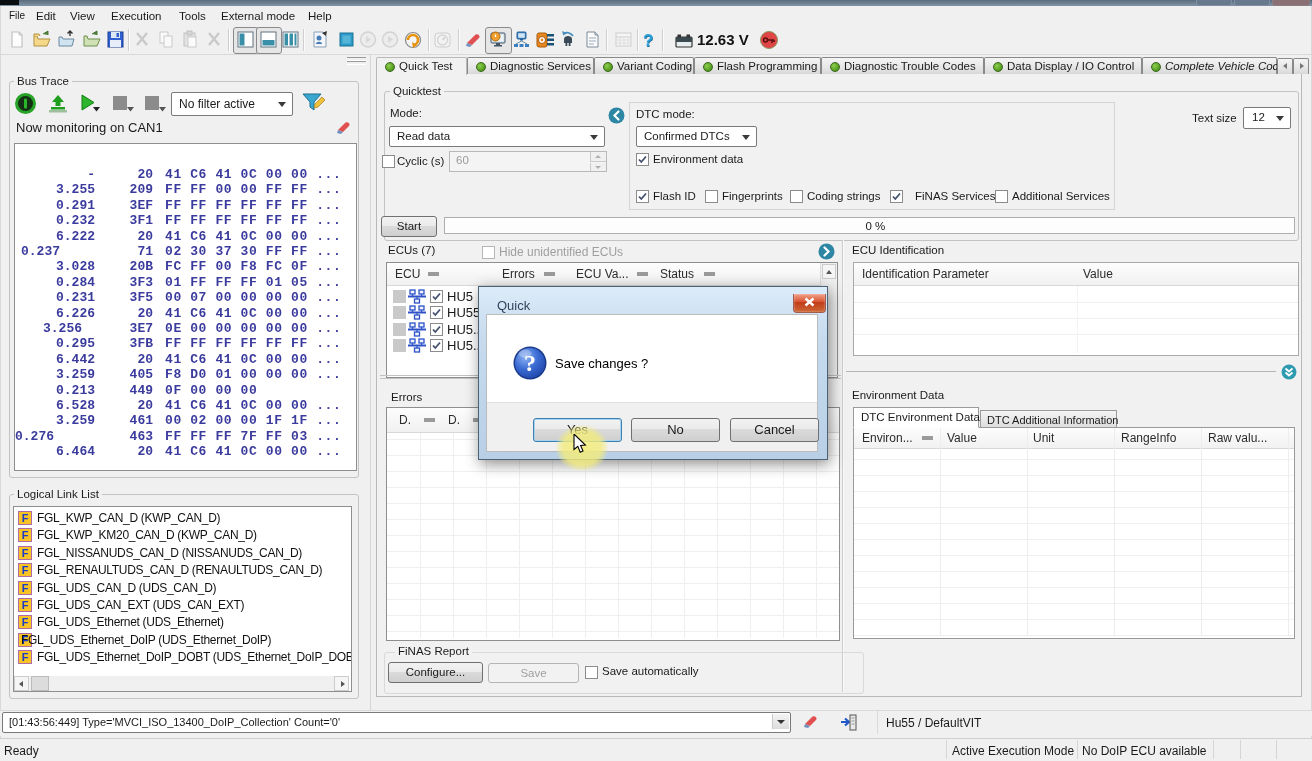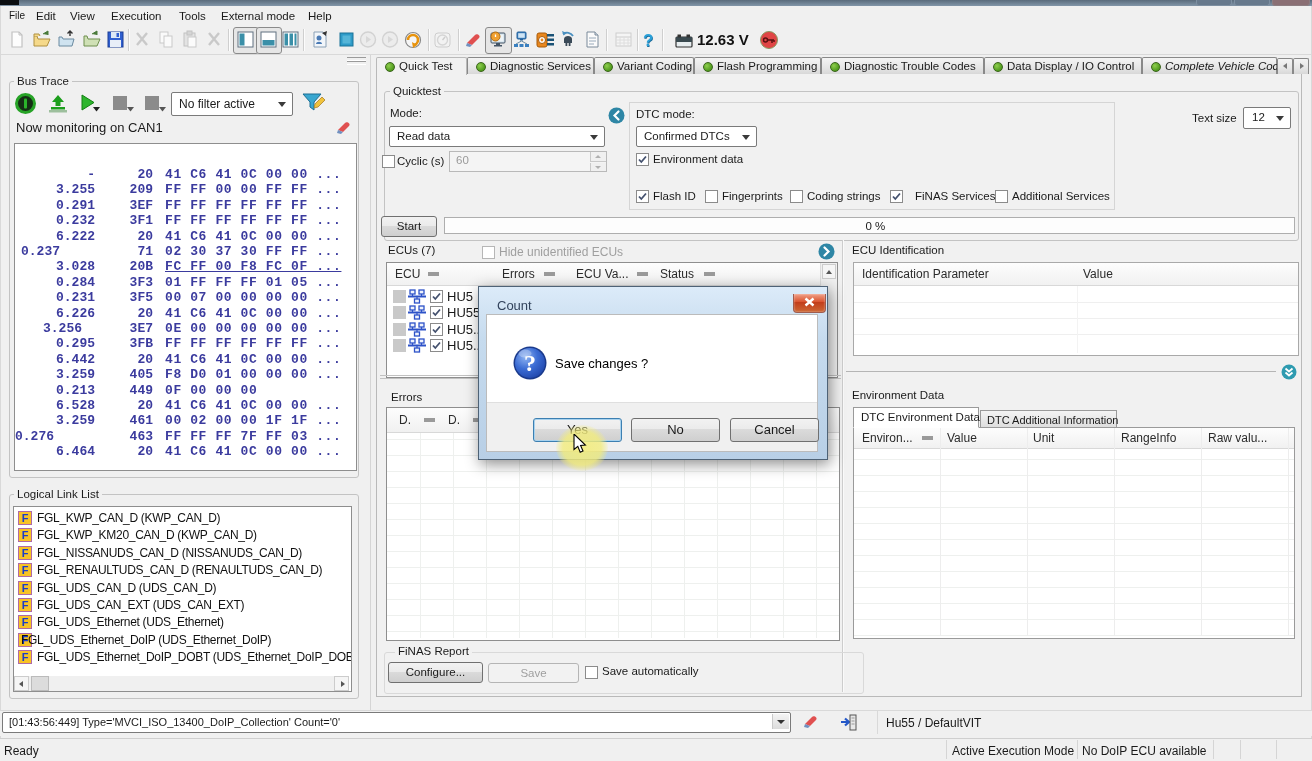--- a/index.html
+++ b/index.html
@@ -267,21 +267,21 @@
         <div class="abs" style="left:80px;top:47.2px;width:58px;text-align:right;">3F1</div>
         <div class="abs" style="left:150px;top:47.2px;letter-spacing:0.6px;">FF FF FF FF FF FF ...</div>
         <div class="abs" style="left:0;top:62.6px;width:80px;text-align:right;">6.222</div>
         <div class="abs" style="left:80px;top:62.6px;width:58px;text-align:right;">20</div>
         <div class="abs" style="left:150px;top:62.6px;letter-spacing:0.6px;">41 C6 41 0C 00 00 ...</div>
         <div class="abs" style="left:6px;top:78px;width:80px;">0.237</div>
         <div class="abs" style="left:80px;top:78px;width:58px;text-align:right;">71</div>
         <div class="abs" style="left:150px;top:78px;letter-spacing:0.6px;">02 30 37 30 FF FF ...</div>
         <div class="abs" style="left:0;top:93.4px;width:80px;text-align:right;">3.028</div>
         <div class="abs" style="left:80px;top:93.4px;width:58px;text-align:right;">20B</div>
-        <div class="abs" style="left:150px;top:93.4px;letter-spacing:0.6px;text-decoration:underline;">FC FF 00 F8 FC 0F ...</div>
+        <div class="abs" style="left:150px;top:93.4px;letter-spacing:0.6px;">FC FF 00 F8 FC 0F ...</div>
         <div class="abs" style="left:0;top:108.8px;width:80px;text-align:right;">0.284</div>
         <div class="abs" style="left:80px;top:108.8px;width:58px;text-align:right;">3F3</div>
         <div class="abs" style="left:150px;top:108.8px;letter-spacing:0.6px;">01 FF FF FF 01 05 ...</div>
         <div class="abs" style="left:0;top:124.2px;width:80px;text-align:right;">0.231</div>
         <div class="abs" style="left:80px;top:124.2px;width:58px;text-align:right;">3F5</div>
         <div class="abs" style="left:150px;top:124.2px;letter-spacing:0.6px;">00 07 00 00 00 00 ...</div>
         <div class="abs" style="left:0;top:139.6px;width:80px;text-align:right;">6.226</div>
         <div class="abs" style="left:80px;top:139.6px;width:58px;text-align:right;">20</div>
         <div class="abs" style="left:150px;top:139.6px;letter-spacing:0.6px;">41 C6 41 0C 00 00 ...</div>
         <div class="abs" style="left:0;top:155px;width:80px;text-align:left;padding-left:28px;">3.256</div>
@@ -651,21 +651,21 @@
 <div class="abs" style="left:1077px;top:740px;width:1px;height:19px;background:#d5d5d5;"></div>
 <div class="lbl" style="left:1082px;top:744px;font-size:12px;">No DoIP ECU available</div>
 <div class="abs" style="left:1213px;top:740px;width:1px;height:19px;background:#d5d5d5;"></div>
 <div class="abs" style="left:1240px;top:740px;width:1px;height:19px;background:#d5d5d5;"></div>
 <div class="abs" style="left:1276px;top:740px;width:1px;height:19px;background:#d5d5d5;"></div>
 
 <div class="abs" style="left:478px;top:286px;width:348px;height:172px;z-index:10;
   border:1px solid #4e6276;border-radius:0;
   background:linear-gradient(#dcebf9,#c6dbee 30%,#b8cfe6);
   box-shadow:2px 4px 14px rgba(0,0,0,0.45);">
-  <div class="lbl" style="left:18px;top:11px;font-size:13px;color:#32435c;">Count</div>
+  <div class="lbl" style="left:18px;top:11px;font-size:13px;color:#32435c;">Quick</div>
 
   <div class="abs" style="left:314px;top:7px;width:31px;height:18px;border:1px solid #9f5c4e;border-top:none;border-radius:0 0 4px 4px;
     background:linear-gradient(#f0a088,#d9512c 45%,#c23d1b 46%,#cc6633);box-shadow:inset 0 0 2px rgba(255,255,255,.6);">
     <svg width="31" height="18" viewBox="0 0 31 18" style="position:absolute;left:0;top:0;">
       <path d="M11.5 4.5 L19.5 11.5 M19.5 4.5 L11.5 11.5" stroke="#fff" stroke-width="2.4"></path>
     </svg>
   </div>
 
   <div class="abs" style="left:7px;top:27px;width:332px;height:138px;background:#fff;border:1px solid #bbb;box-sizing:border-box;">
     <div class="abs" style="left:0;bottom:0;width:100%;height:48px;background:#f0f0f0;border-top:1px solid #dfdfdf;"></div>

